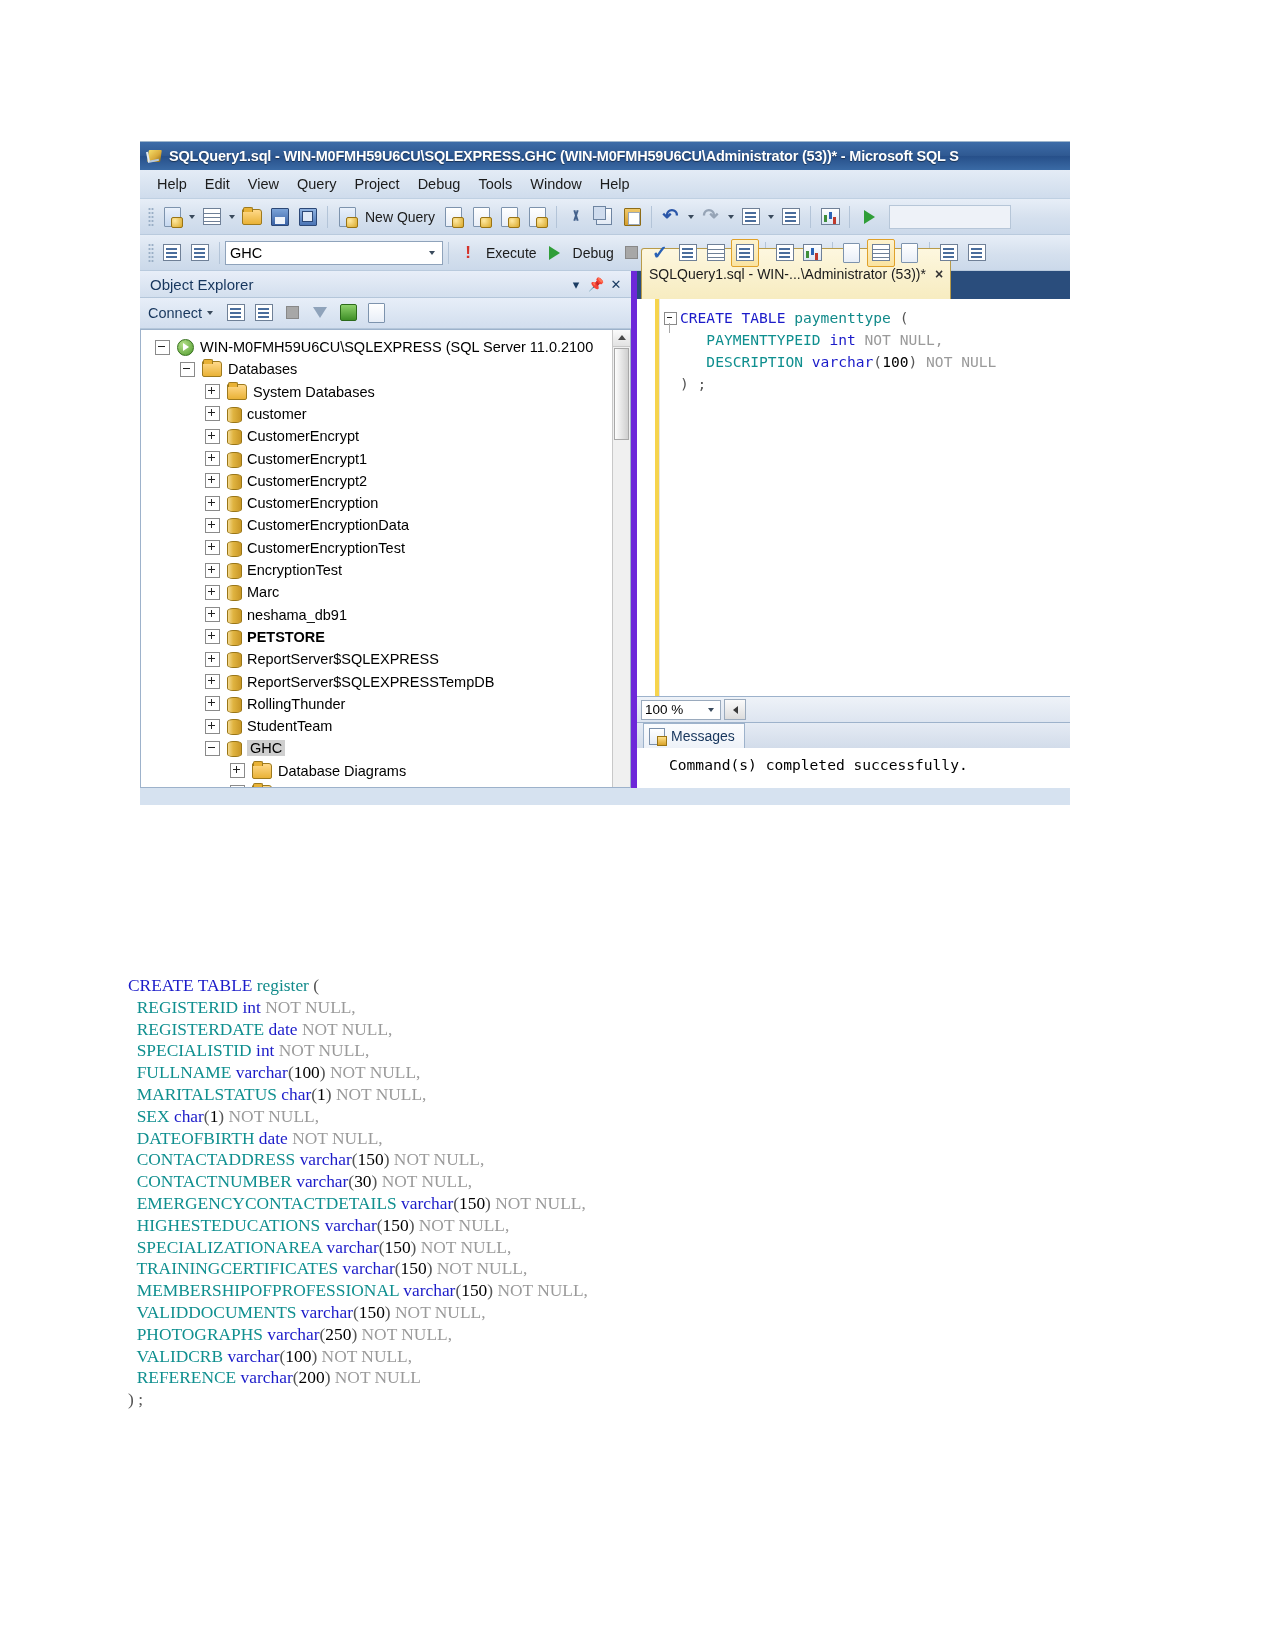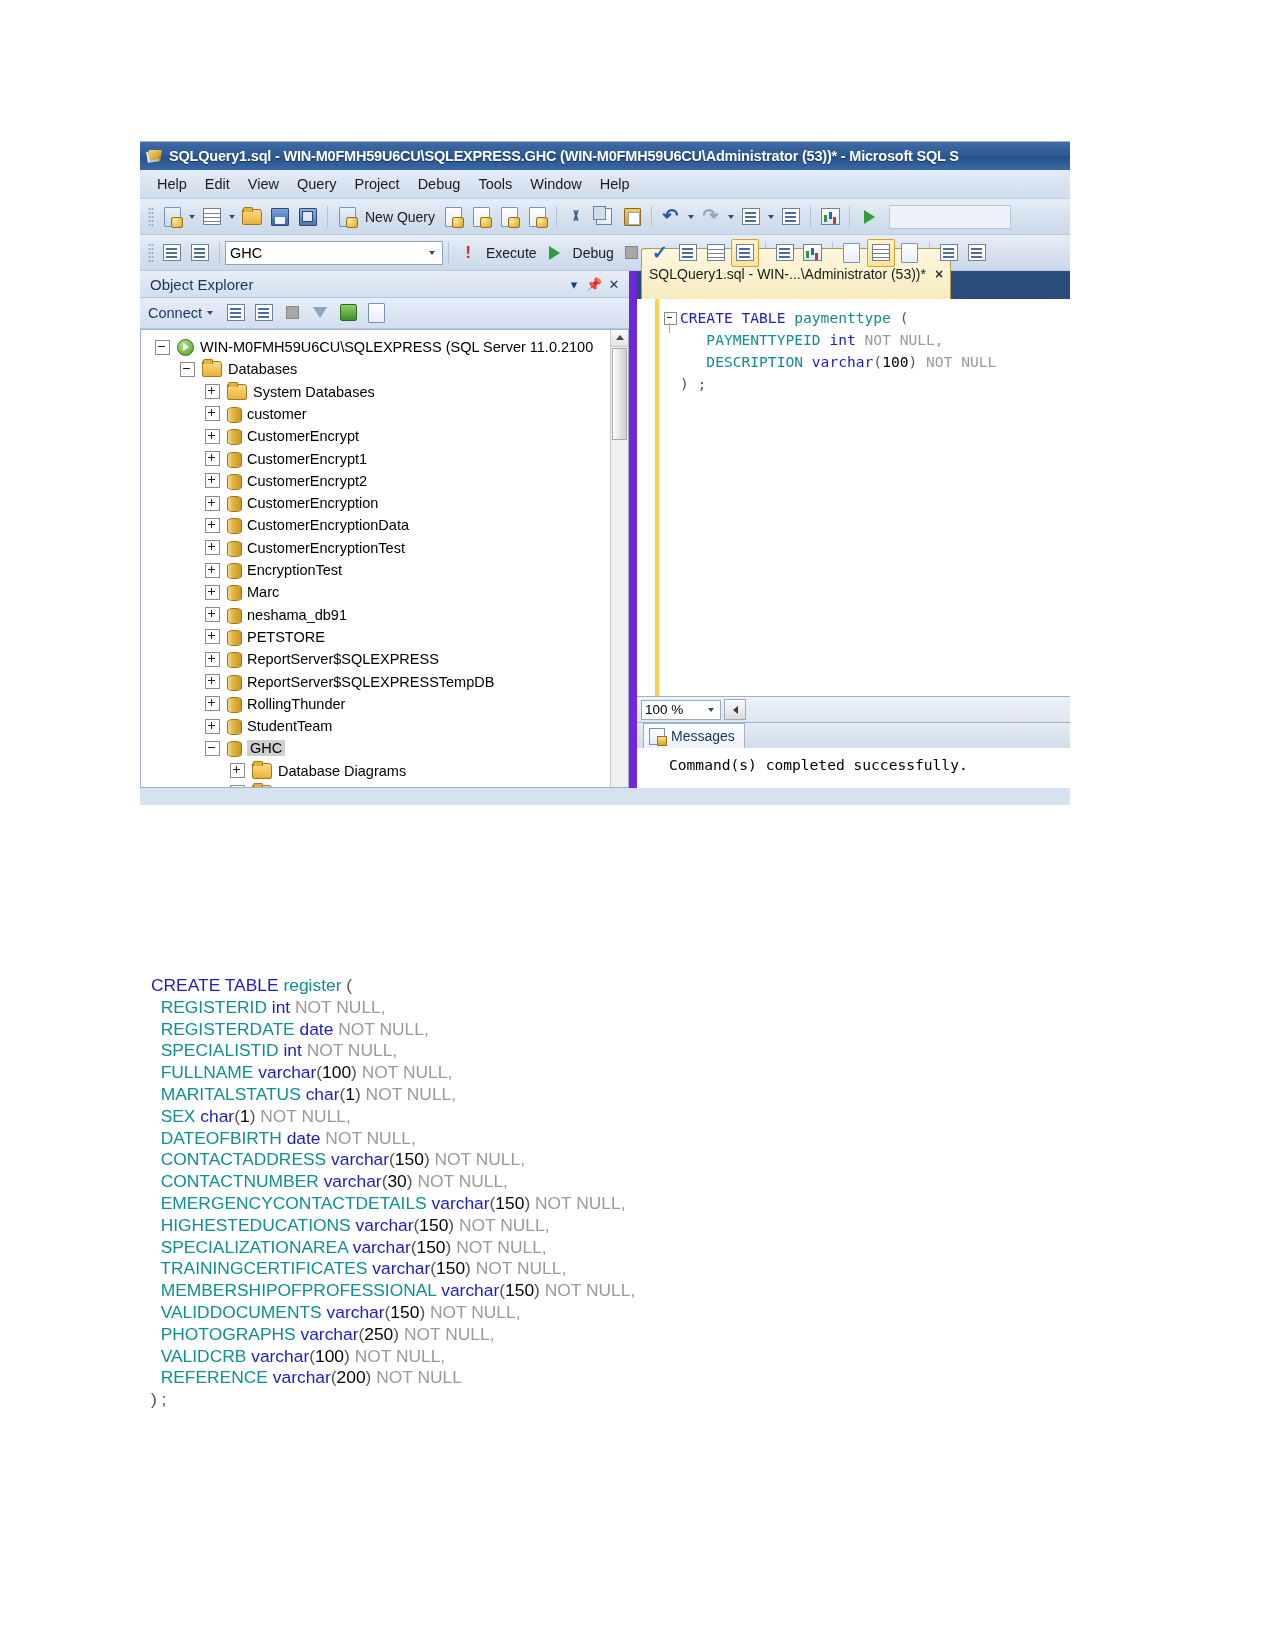--- a/index.html
+++ b/index.html
@@ -353,21 +353,21 @@
   .dock {
     display: flex;
     height: 517px;
     background: #c9d8ea;
   }
 
   
   .oe {
     width: 497px;
     background: #f0f4fa;
-    border-right: 8px solid #6d28d9;
+    border-right: 6px solid #6d28d9;
     display: flex;
     flex-direction: column;
     box-sizing: border-box;
   }
   .oe-header {
     height: 28px;
     background: linear-gradient(180deg, #e8eef8 0%, #d3dfee 100%);
     display: flex;
     align-items: center;
     padding: 0 6px 0 10px;
@@ -647,23 +647,23 @@
     padding: 8px 0 0 32px;
     font-family: "DejaVu Sans Mono", "Liberation Mono", monospace;
     font-size: 14.6px;
     color: #000000;
     box-sizing: border-box;
   }
 
   
   .sqlblock {
     position: absolute;
-    left: 151px;
+    left: 128px;
     top: 975px;
-    font-family: Liberation Sans, sans-serif;
+    font-family: Liberation Serif, serif;
     font-size: 17.4px;
     line-height: 21.8px;
     white-space: pre;
     color: #000000;
   }
 </style>
 </head>
 <body>
 
 <div class="page">
@@ -977,21 +977,21 @@
               </div>
               <div class="tnode" style="padding-left: 64px;">
                 <span class="expander plus"></span>
                 <span class="tnode-icon">
                   <span class="ic-db">
                     <span class="cyl"></span>
                   </span>
                 </span>
                 <span class="tnode-label">neshama_db91</span>
               </div>
-              <div class="tnode" style="padding-left: 64px;">
+              <div class="tnode" style="padding-left: 64px; font-weight: bold;">
                 <span class="expander plus"></span>
                 <span class="tnode-icon">
                   <span class="ic-db">
                     <span class="cyl"></span>
                   </span>
                 </span>
                 <span class="tnode-label">PETSTORE</span>
               </div>
               <div class="tnode" style="padding-left: 64px;">
                 <span class="expander plus"></span>

